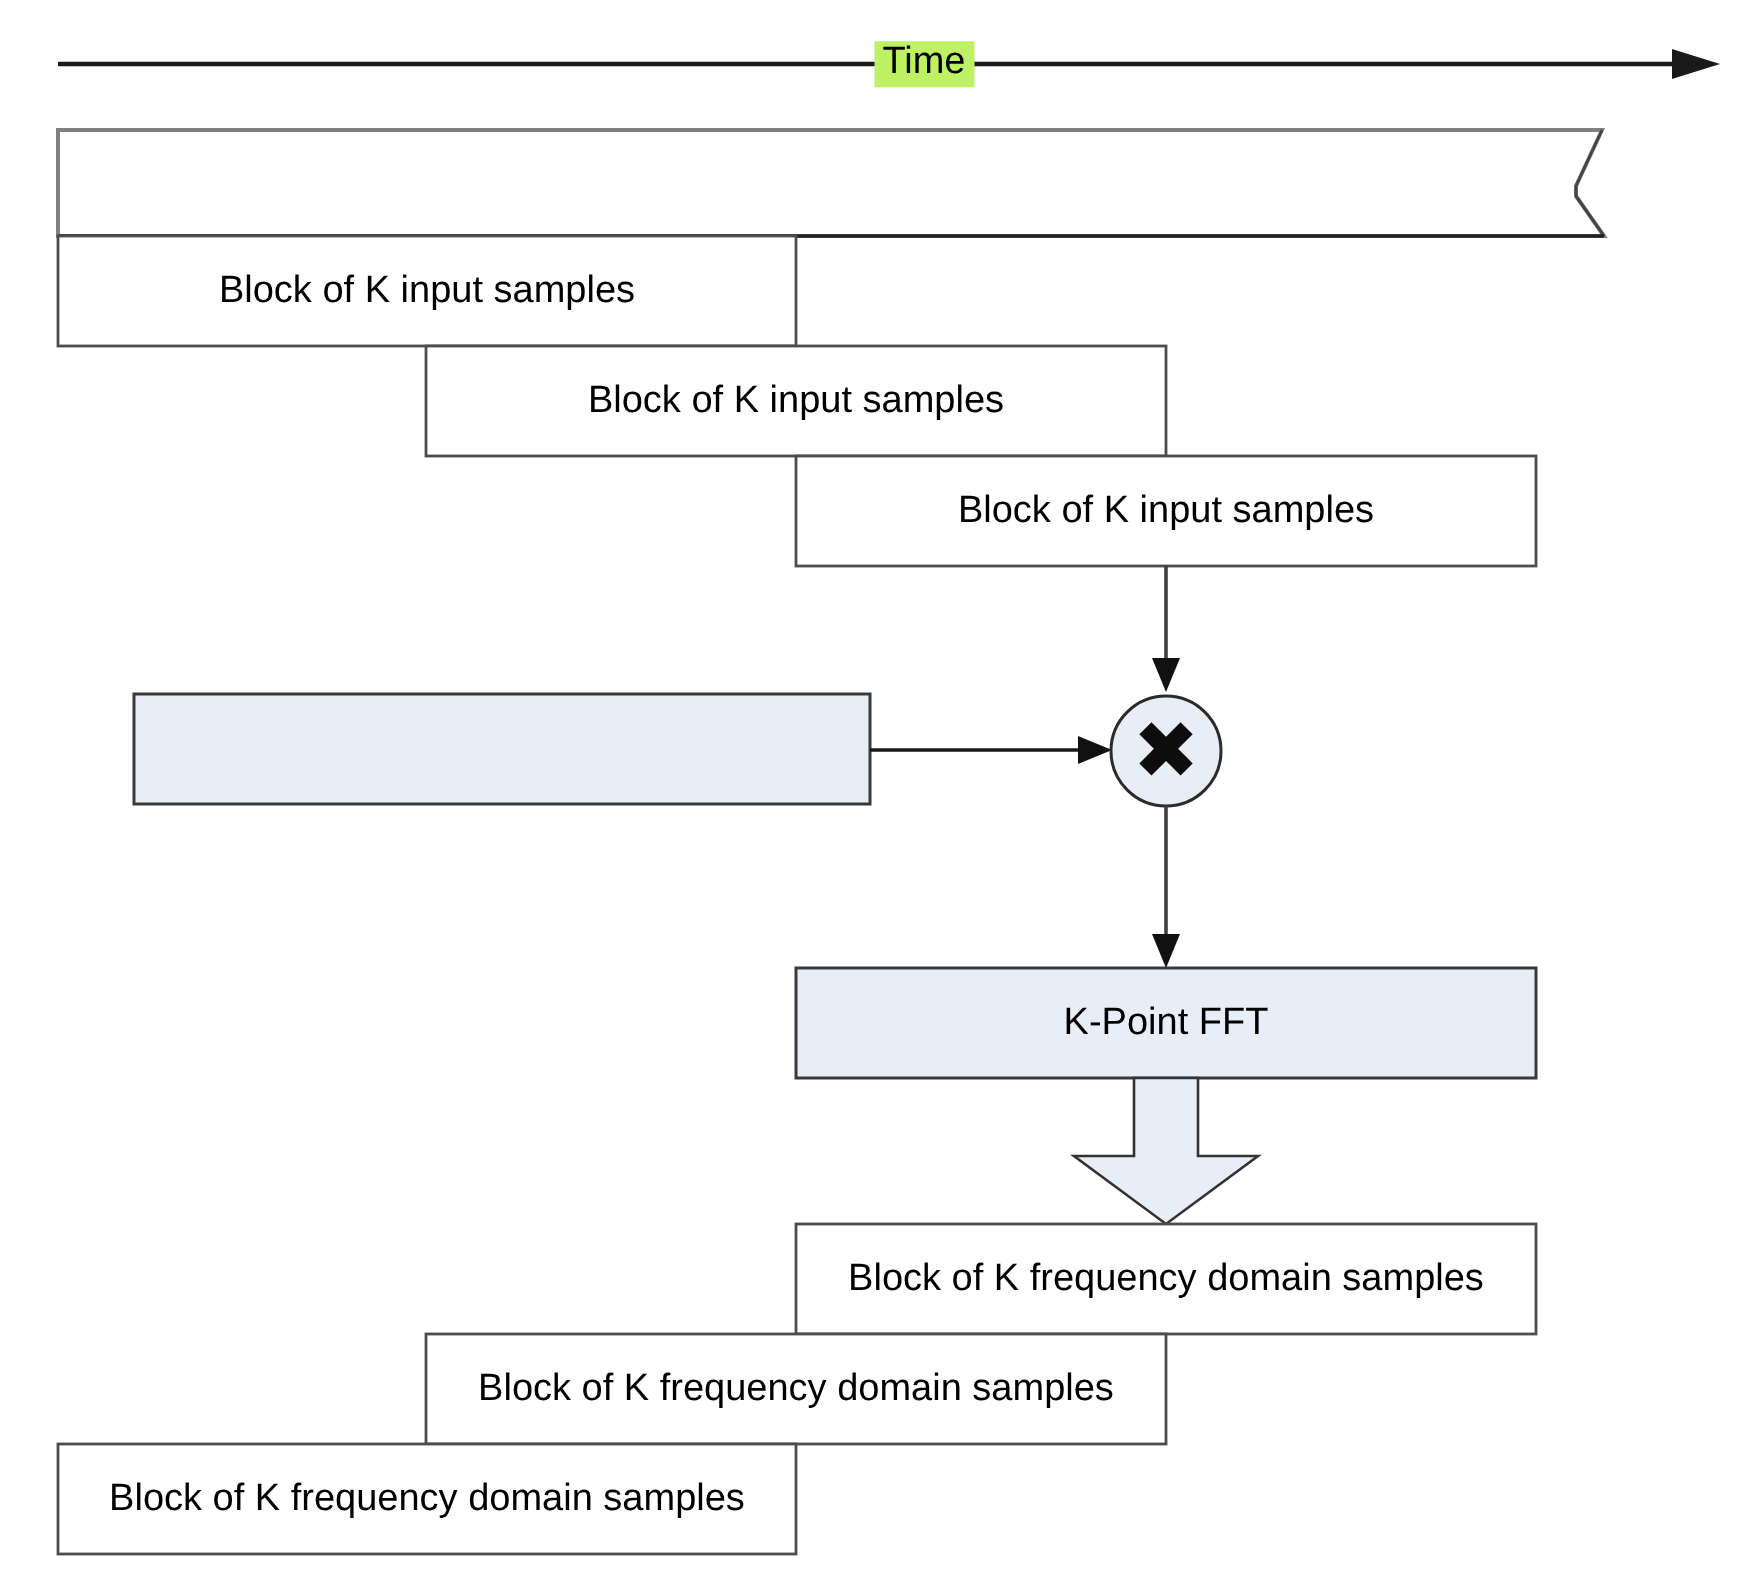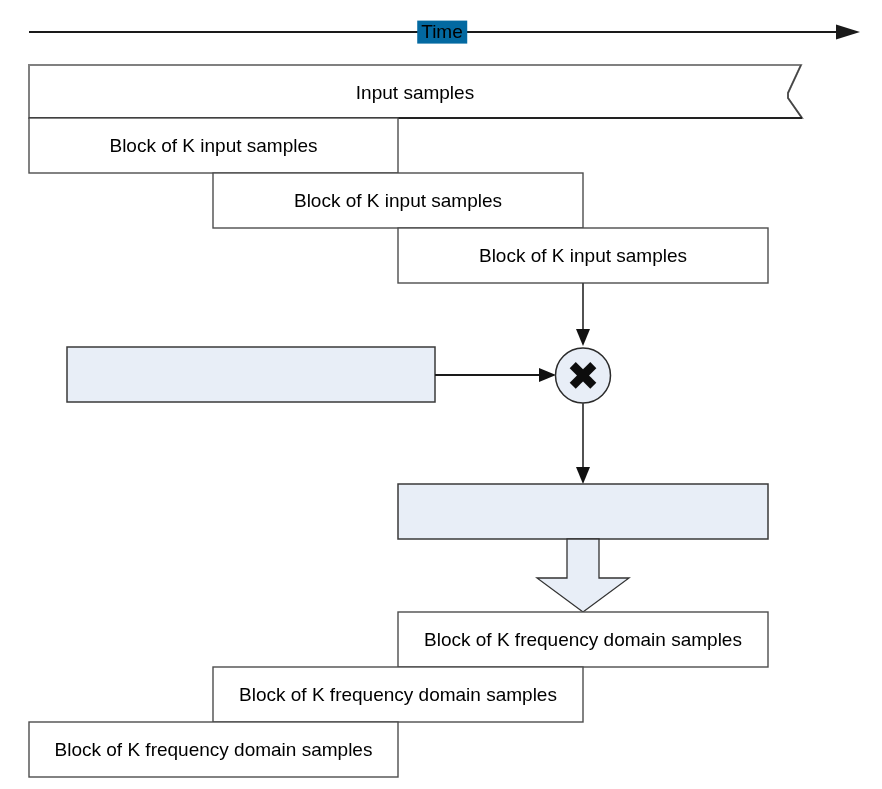--- a/index.html
+++ b/index.html
@@ -28,24 +28,25 @@
     align-items: center;
     justify-content: center;
     font-size: 19px;
     line-height: 1;
     white-space: nowrap;
     color: #000000;
   }
   .time-label {
     position: absolute;
     transform: translate(-50%, -50%);
-    background: #0369a1;
+    background: #bef264;
     padding: 0 4px;
     font-size: 19px;
     line-height: 1.2;
+    margin-left: 20px;
   }
   .multiply-glyph {
     position: absolute;
     display: flex;
     align-items: center;
     justify-content: center;
     font-size: 40px;
     font-family: "DejaVu Sans", sans-serif;
     color: #0d0d0d;
   }
@@ -95,27 +96,27 @@
 
     <polygon points="567,539 599,539 599,578 629,578 583,612 537,578 567,578" fill="#e8eef7" stroke="#333333" stroke-width="1.3"></polygon>
 
     <rect x="398" y="612" width="370" height="55" fill="#ffffff" stroke="#4d4d4d" stroke-width="1.4"></rect>
     <rect x="213" y="667" width="370" height="55" fill="#ffffff" stroke="#4d4d4d" stroke-width="1.4"></rect>
     <rect x="29" y="722" width="369" height="55" fill="#ffffff" stroke="#4d4d4d" stroke-width="1.4"></rect>
   </svg>
 
   <div class="time-label" style="left:442px; top:32px;">Time</div>
 
-  <div class="label" style="left:29px; top:66px; width:772px; height:52px;">Input samples</div>
 
   <div class="label" style="left:29px; top:118px; width:369px; height:55px;">Block of K input samples</div>
   <div class="label" style="left:213px; top:173px; width:370px; height:55px;">Block of K input samples</div>
   <div class="label" style="left:398px; top:228px; width:370px; height:55px;">Block of K input samples</div>
 
 
   <div class="multiply-glyph" style="left:555px; top:347px; width:56px; height:57px;">✖</div>
 
+  <div class="label" style="left:398px; top:484px; width:370px; height:55px;">K-Point FFT</div>
 
   <div class="label" style="left:398px; top:612px; width:370px; height:55px;">Block of K frequency domain samples</div>
   <div class="label" style="left:213px; top:667px; width:370px; height:55px;">Block of K frequency domain samples</div>
   <div class="label" style="left:29px; top:722px; width:369px; height:55px;">Block of K frequency domain samples</div>
 
 </div>
 
 </body></html>

